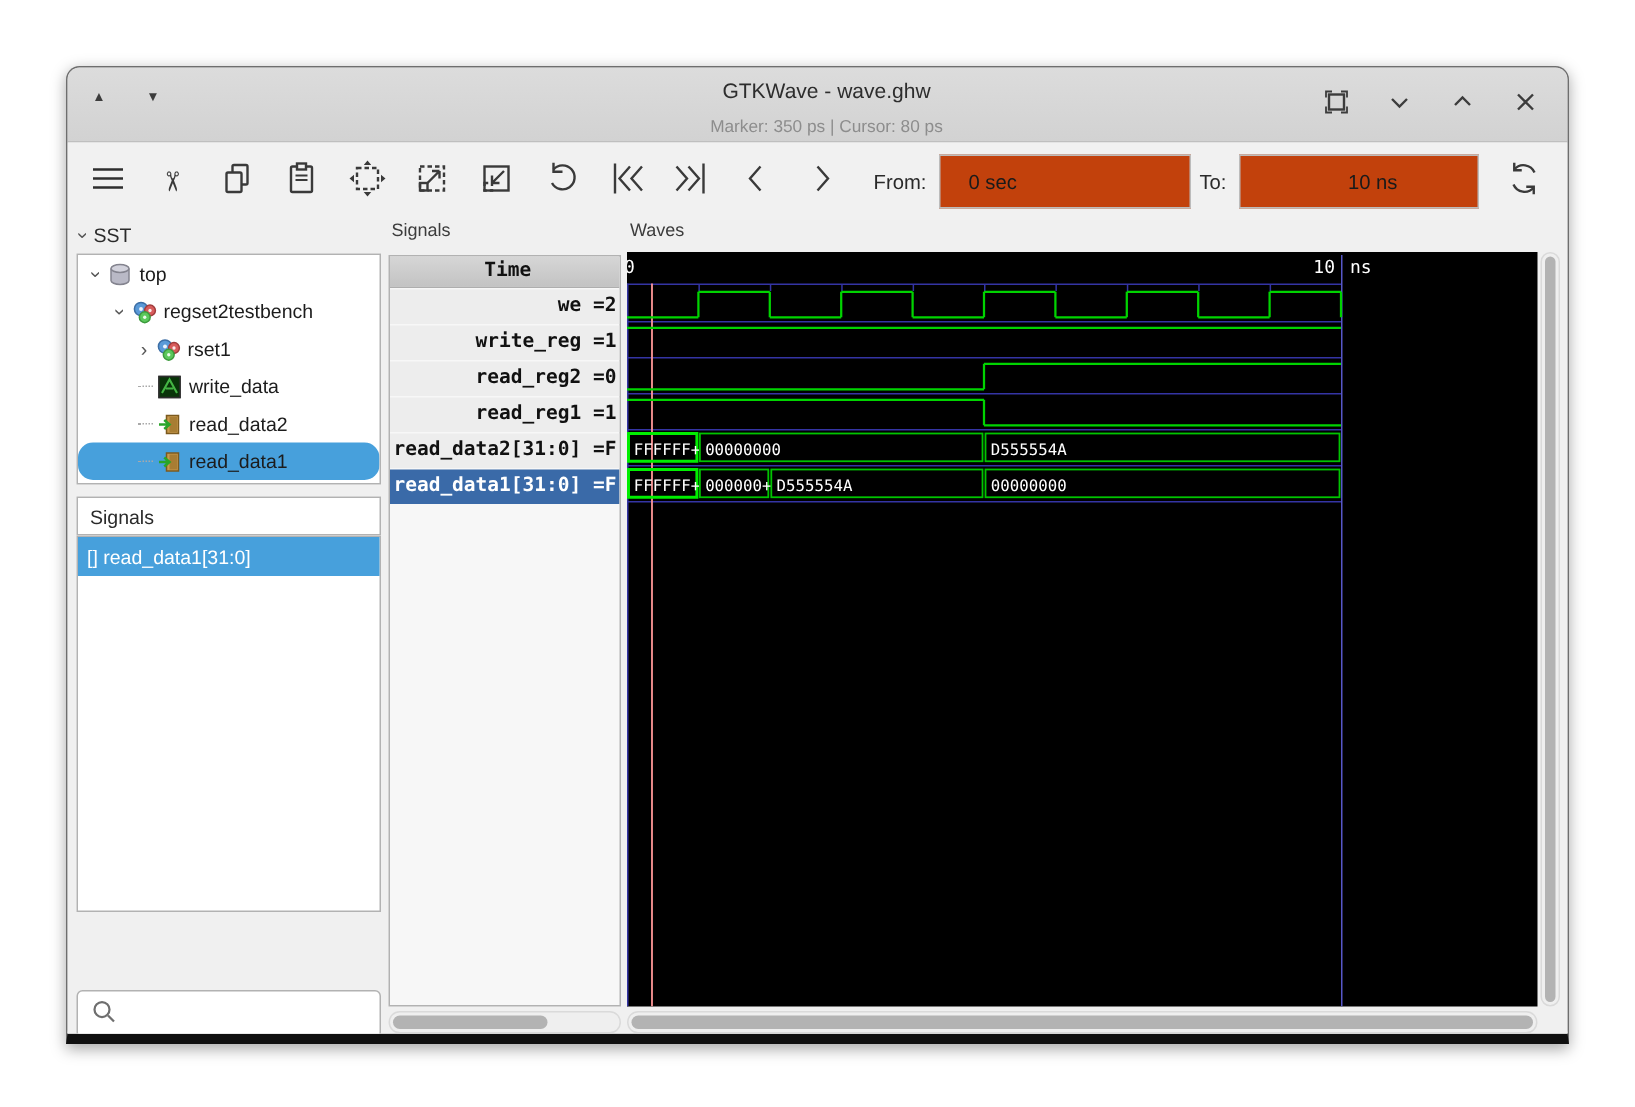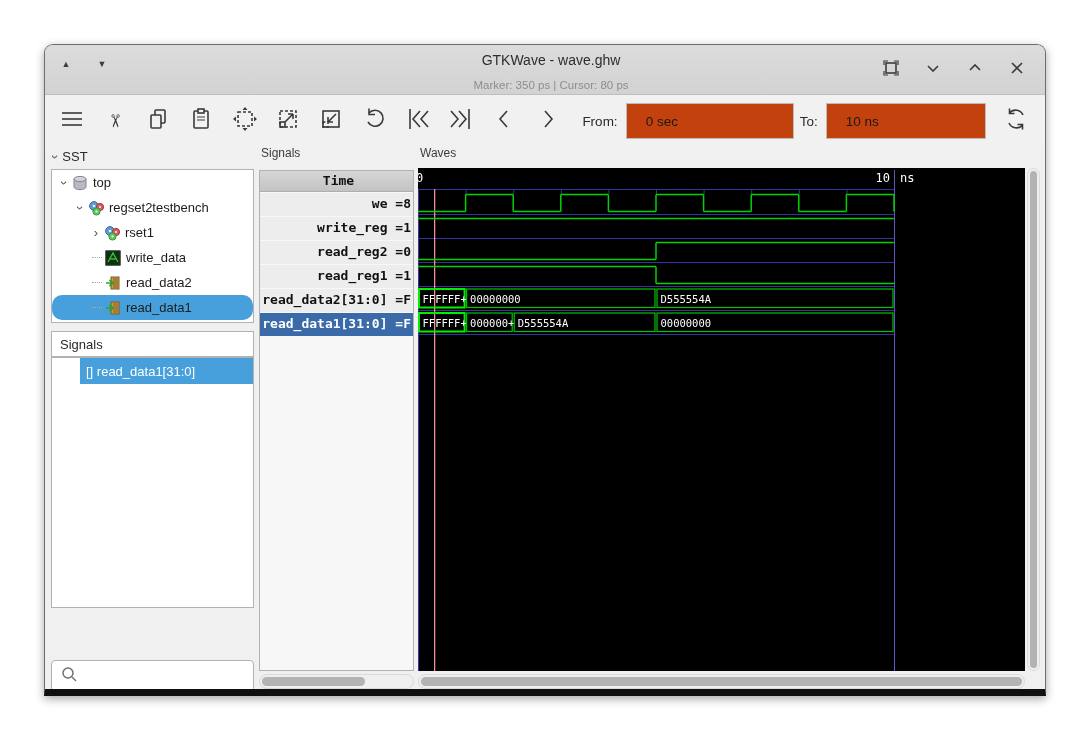--- a/index.html
+++ b/index.html
@@ -21,39 +21,39 @@
   .tb-ico svg { stroke:#3c3c3c; fill:none; stroke-width:1.6; }
 
   
   .toolbar { height:52px; background:#f1f1f1; display:flex; align-items:center; padding-left:12px; }
   .tbtn { width:30px; height:30px; margin-right:14px; display:flex; align-items:center; justify-content:center; }
   .tbtn svg { stroke:#3a3a3a; fill:none; stroke-width:1.6; }
   .scissors { font-size:18px; color:#3a3a3a; transform:rotate(90deg); }
   .range-label { font-size:13.5px; color:#2a2a2a; margin:0 8px 0 6px; }
   .range-input { width:168px; height:36px; border:1px solid #bcbcbc; border-radius:0; background:#c2410c;
     font-size:13.5px; color:#1a1a1a; padding-left:19px; font-family:"Liberation Sans",sans-serif; }
-  .range-input2 { width:160px; }
+  .range-input2 { width:160px;text-align:center; }
 
   
   .content { position:relative; height:543px; background:#f0f0f0; }
 
   
   .sst-header { position:absolute; left:8px; top:2px; font-size:13px; color:#2a2a2a; display:flex; gap:5px; align-items:center; }
   .exp { display:inline-block; font-size:13px; color:#555; line-height:10px; }
   .exp-down { transform:rotate(90deg); }
   .panel-box { position:absolute; background:#fff; border:1px solid #b2b2b2; }
   .tree { left:6px; top:22px; width:203px; height:154px; overflow:hidden; }
   .tree-row { height:25px; display:flex; align-items:center; font-size:13px; color:#1c1c1c; white-space:nowrap; }
   .tree-row .exp { width:12px; text-align:center; }
   .tree-row.selected { background:#47a0dc;border-radius:10px; }
   .ticon { width:17px; height:16px; margin:0 4px 0 2px; flex:0 0 auto; }
   .stub { width:10px; border-bottom:1px dotted #a9a9a9; margin-right:1px; }
   .sig-header { left:6px; top:184px; width:203px; height:26px; font-size:13px; color:#2a2a2a;
     display:flex; align-items:center; padding-left:8px; }
-  .sig-list { left:6px; top:210px; width:203px; height:251px;padding-left:28px; }
+  .sig-list { left:6px; top:210px; width:203px; height:251px; }
   .sig-item { height:26px; background:#47a0dc; color:#fff; font-size:13px; display:flex; align-items:center; padding-left:6px; }
   .search { left:6px; top:513px; width:203px; height:32px; border-radius:4px; display:flex; align-items:center; padding-left:8px; }
 
   
   .frame-label { position:absolute; top:-1px; font-size:12px; color:#3c3c3c; background:transparent; z-index:2; }
 
   
   .mid { position:absolute; left:214px; top:0; width:155px; height:543px; }
   .mid-box { position:absolute; left:0; top:23px; width:155px; height:501px; background:#f7f7f7; border:1px solid #b2b2b2; overflow:hidden; }
   .time-hdr { height:21px; background:linear-gradient(#d6d6d6,#c3c3c3); border-bottom:1px solid #aeaeae;
@@ -277,21 +277,21 @@
       <span><svg width="18" height="18" viewBox="0 0 18 18" fill="none" stroke="#6f6f6f" stroke-width="1.5">
             <circle cx="8" cy="8" r="5"></circle>
             <path d="M12 12 L16 16"></path>
           </svg></span>
     </div>
 
     <div class="mid">
       <span class="frame-label" style="left:2px">Signals</span>
       <div class="mid-box">
         <div class="time-hdr">Time</div>
-        <div class="sig-row">we =8</div>
+        <div class="sig-row">we =2</div>
         <div class="sig-row">write_reg =1</div>
         <div class="sig-row">read_reg2 =0</div>
         <div class="sig-row">read_reg1 =1</div>
         <div class="sig-row">read_data2[31:0] =F</div>
         <div class="sig-row selected">read_data1[31:0] =F</div>
       </div>
       <div class="hscroll" style="left:0; top:527px; width:155px">
         <div class="hthumb" style="left:2px; width:103px"></div>
       </div>
     </div>

